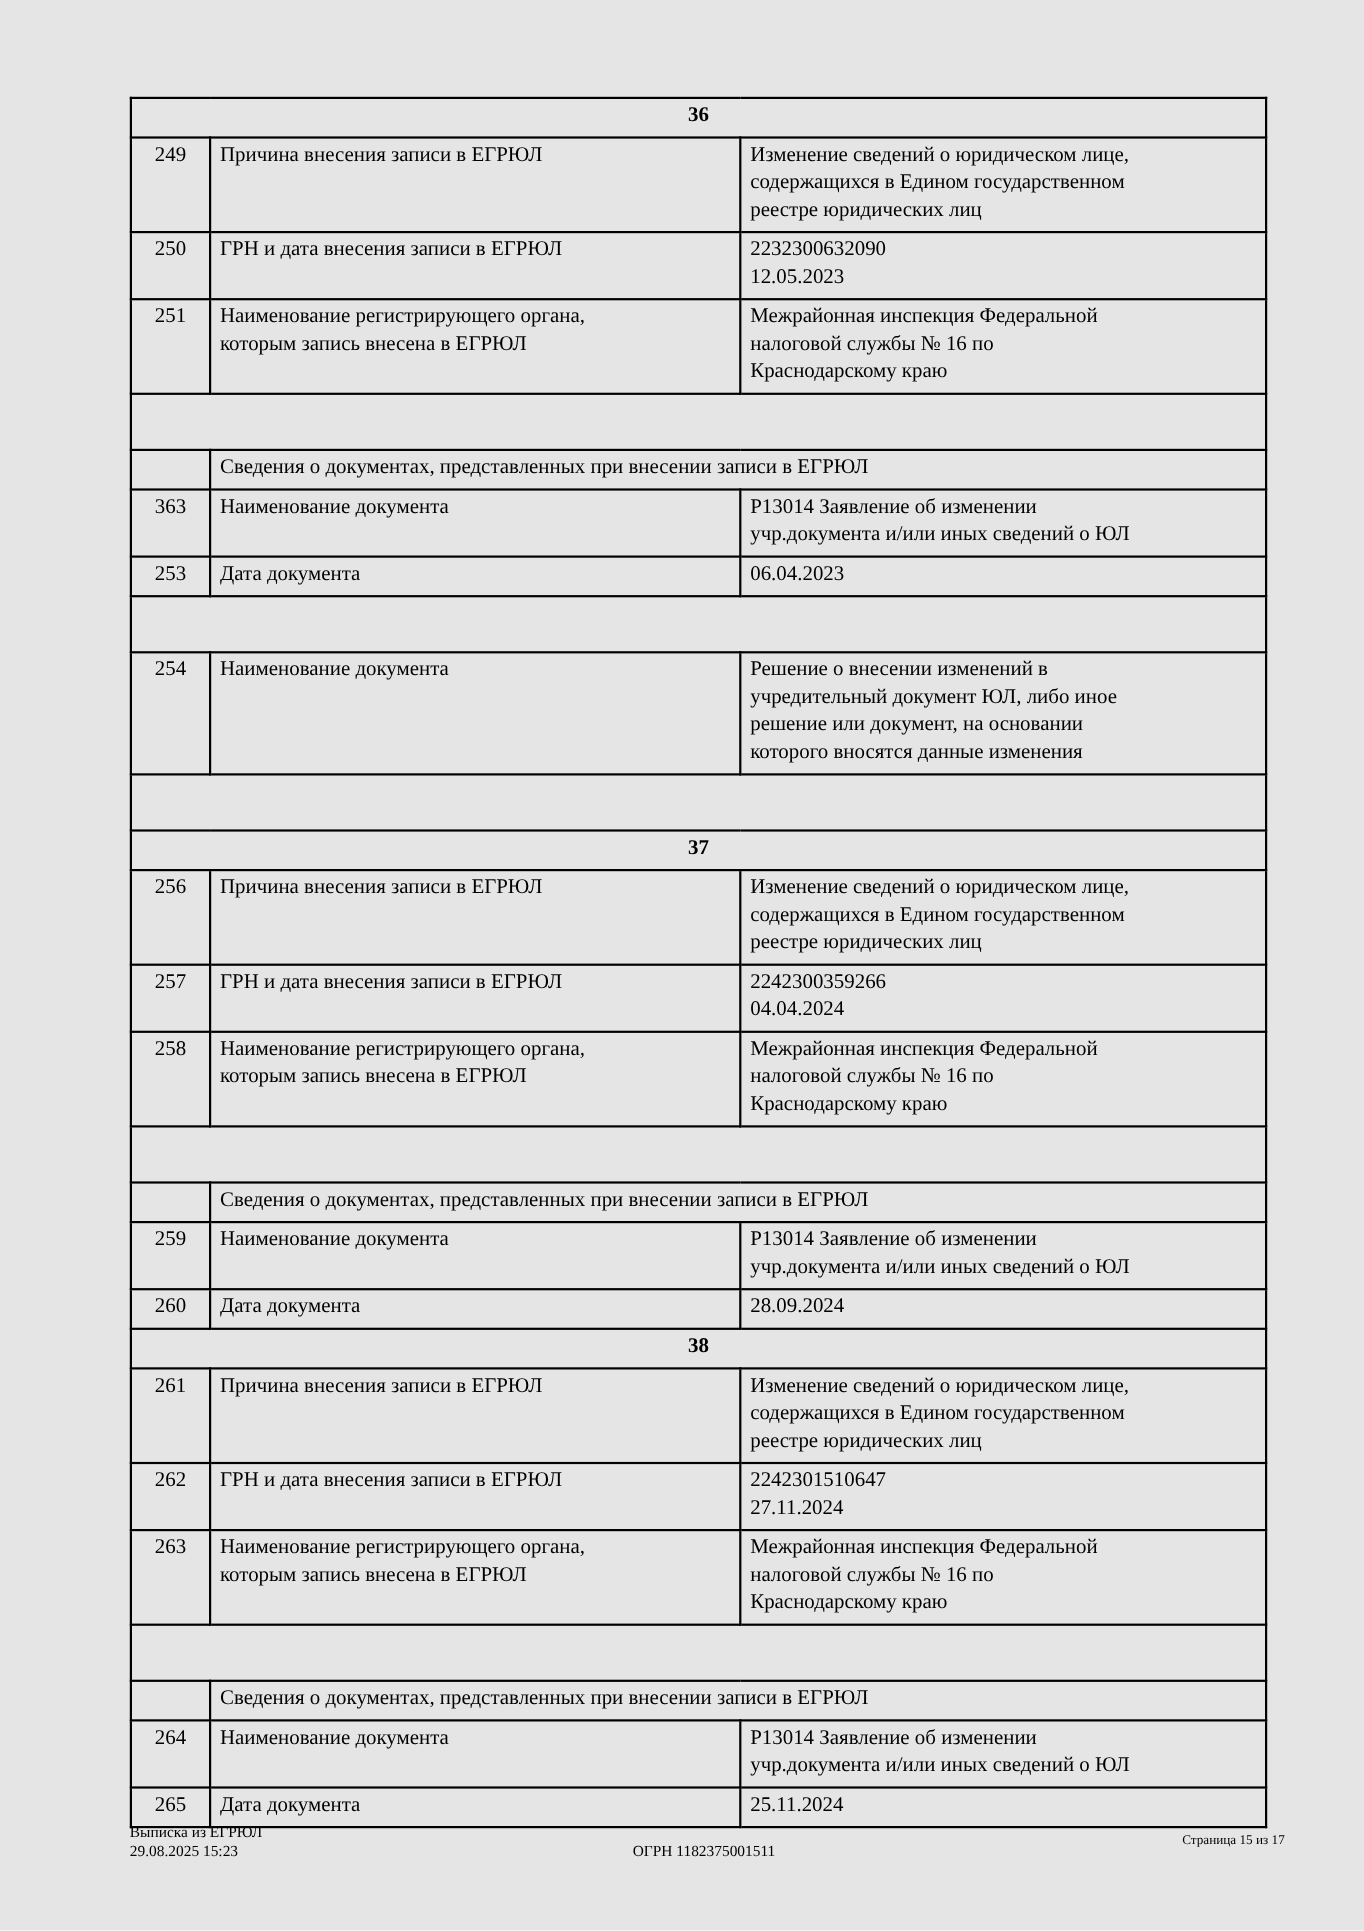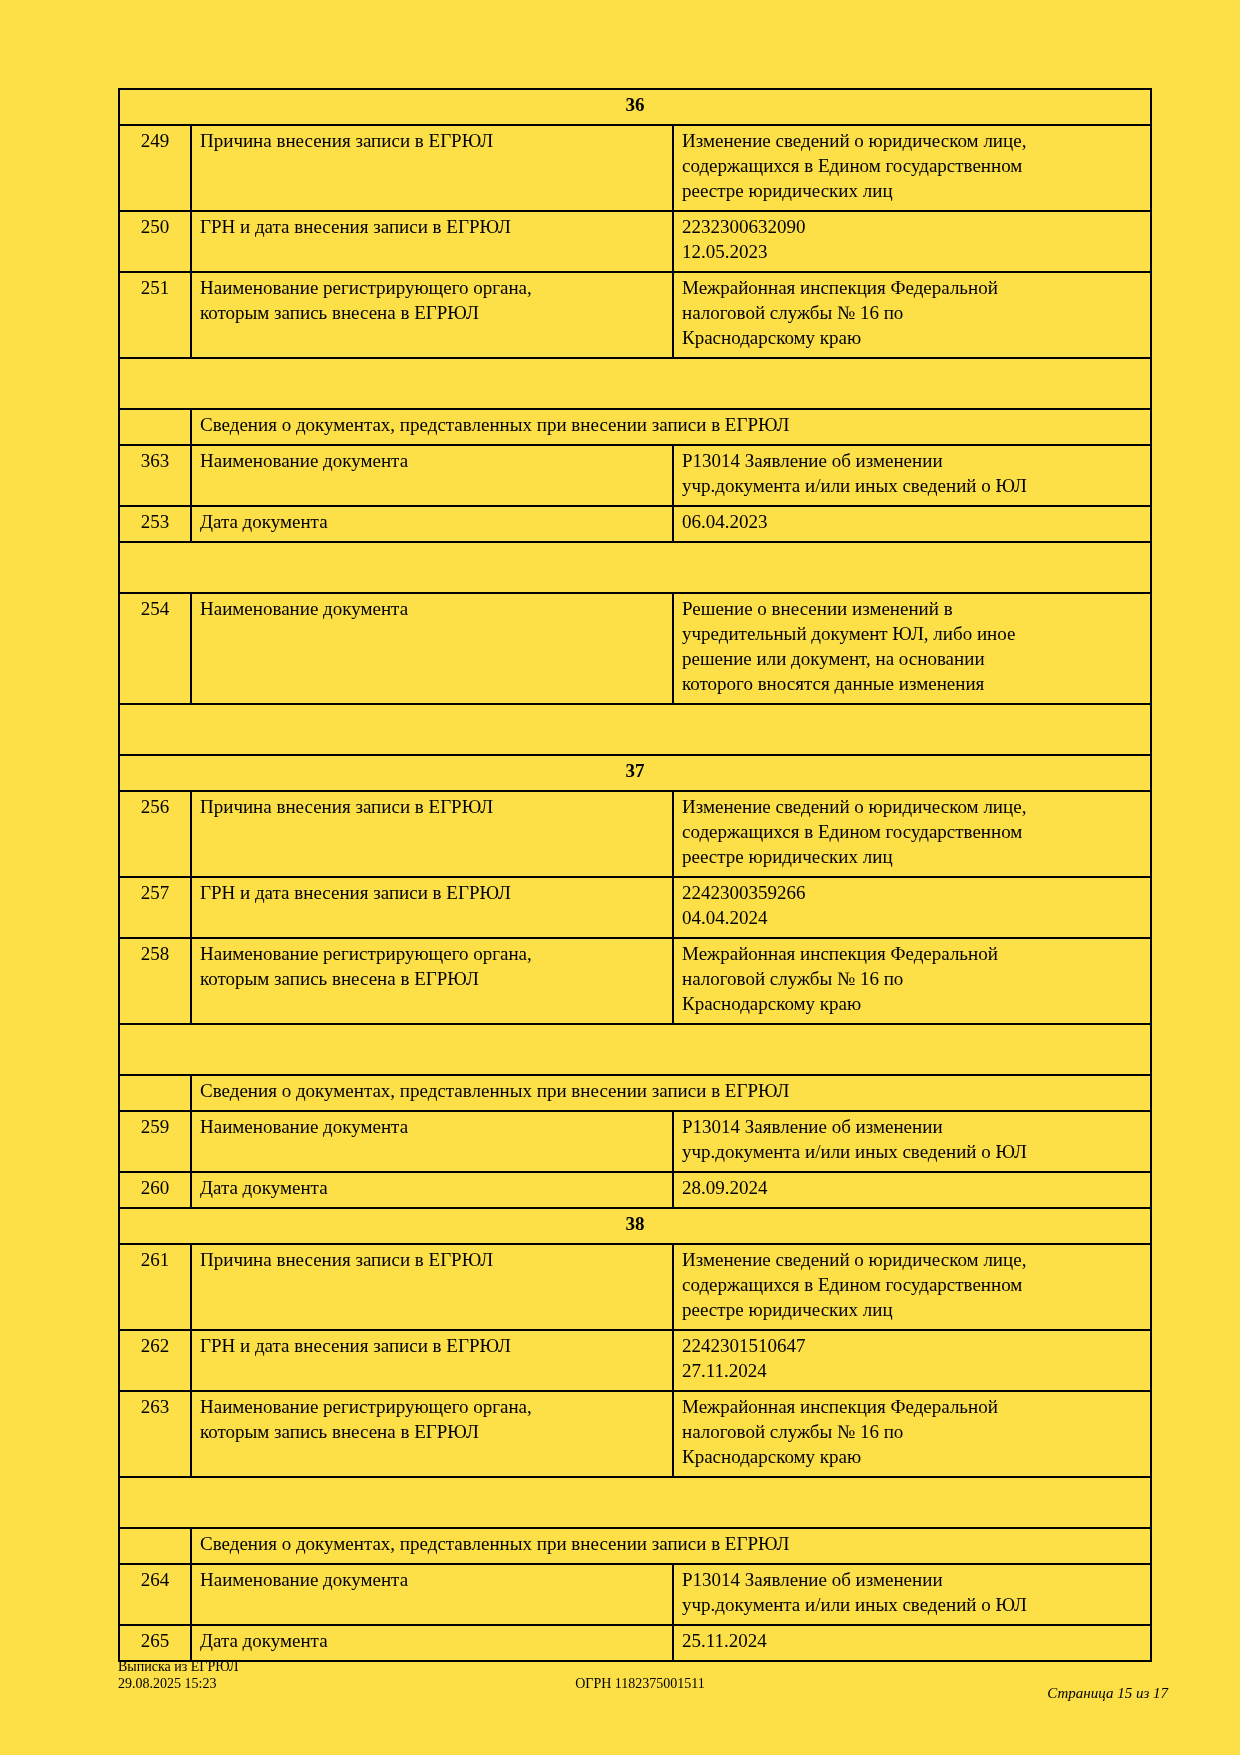--- a/index.html
+++ b/index.html
@@ -4,21 +4,21 @@
 <style>
   html, body {
     margin: 0;
     padding: 0;
     background: #ffffff;
   }
   .page {
     position: relative;
     width: 1240px;
     height: 1755px;
-    background: #fde047;
+    background: #e5e5e5;
     color: #000000;
     font-family: "Liberation Serif", "DejaVu Serif", serif;
     overflow: hidden;
   }
   table.egrul {
     position: absolute;
     left: 118px;
     top: 88px;
     width: 1032px;
     border-collapse: collapse;
@@ -71,23 +71,22 @@
     position: absolute;
     left: 0;
     right: 0;
     top: 19px;
     text-align: center;
     margin-left: 40px;
   }
   .footer-right {
     position: absolute;
     right: 72px;
-    top: 29px;
-    font-size: 15px;
-    font-style: italic;
+    top: 8px;
+    font-size: 12px;
   }
 </style>
 </head>
 <body>
 
 <div class="page">
 
   <table class="egrul">
     <colgroup>
       <col style="width:72px">

